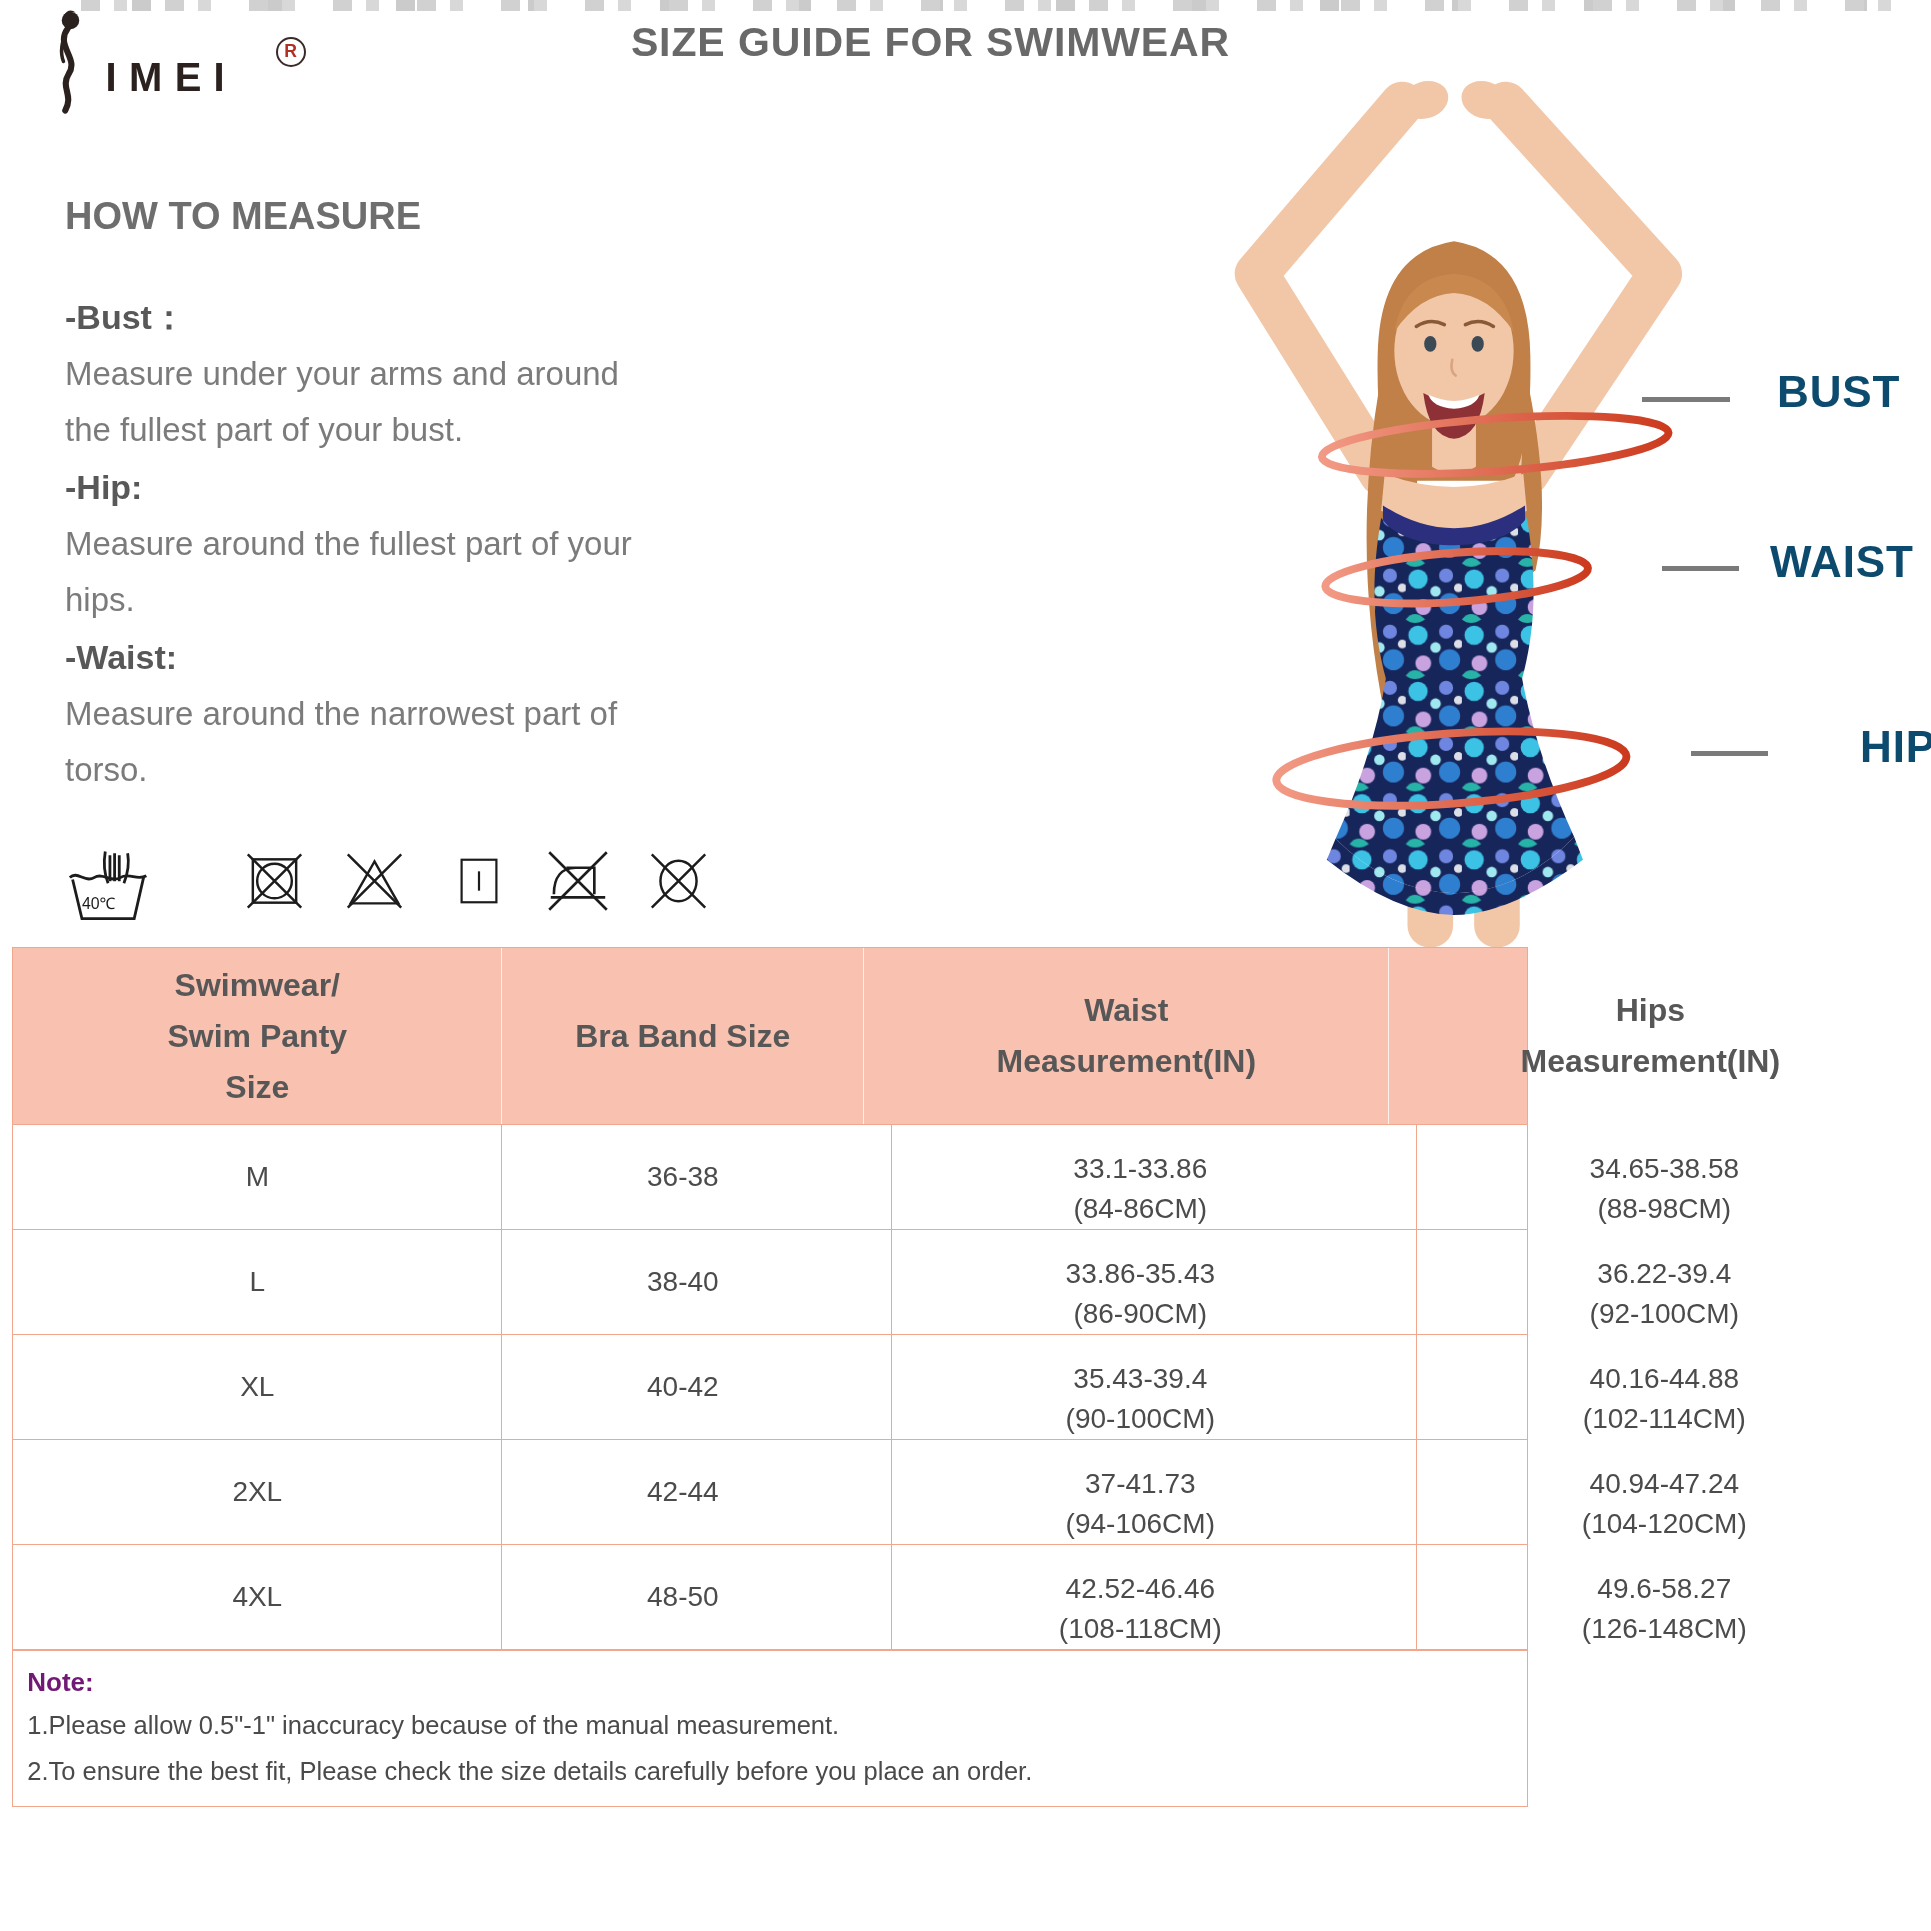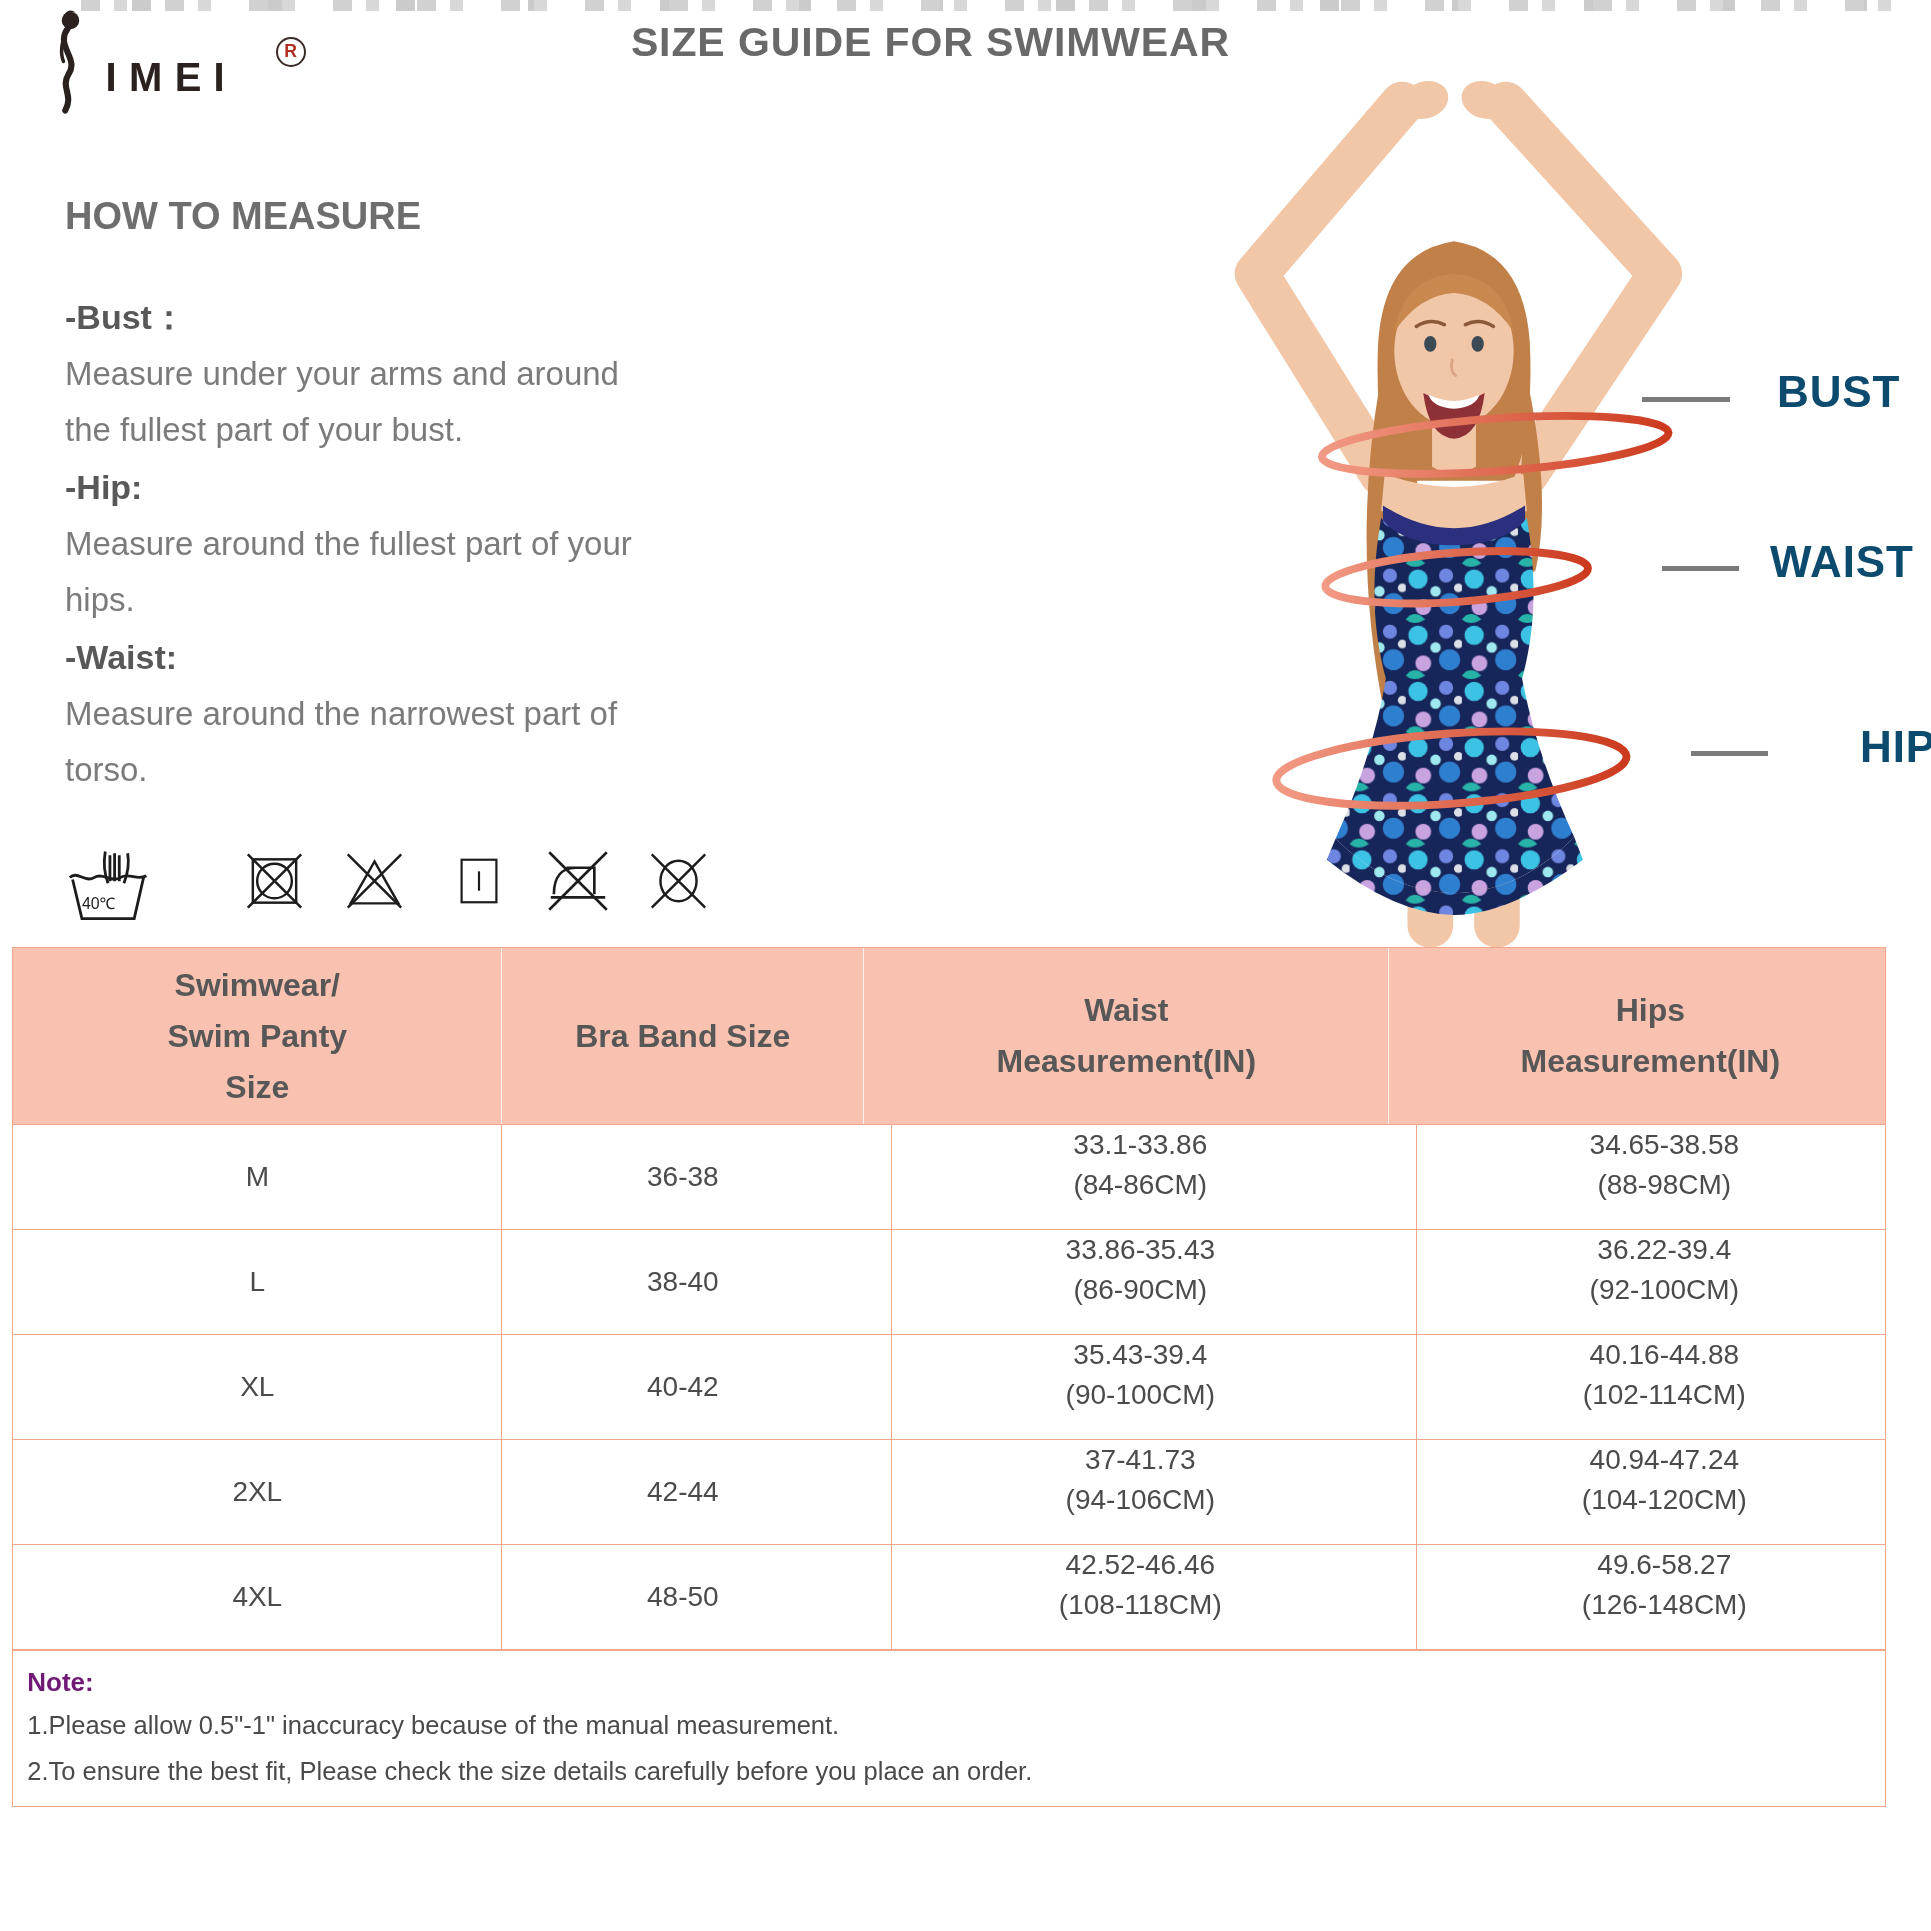--- a/index.html
+++ b/index.html
@@ -53,32 +53,32 @@
   .callout-dash{position:absolute;height:5.3px;background:#7a7a7a;}
   .callout-label{position:absolute;font-size:44px;font-weight:bold;color:#0c4a6e;letter-spacing:0.9px;margin-left:28px;}
   .dash-bust{left:1642px;top:397px;width:88px;}
   .lbl-bust{left:1749px;top:367px;}
   .dash-waist{left:1662px;top:566px;width:77px;}
   .lbl-waist{left:1742px;top:537px;}
   .dash-hip{left:1691px;top:751px;width:77px;}
   .lbl-hip{left:1832px;top:722px;}
 
   
-  .size-table{position:absolute;left:12.3px;top:947px;width:1874px;background:#fff;
+  .size-table{position:absolute;left:12.3px;top:947px;width:1516px;background:#fff;
       border:1.8px solid var(--salmon-border);}
   .header-row{display:grid;grid-template-columns:488px 362px 525px 523px;background:var(--salmon-bg);}
   .header-cell{min-height:176px;display:flex;flex-direction:column;justify-content:center;align-items:center;
       font-size:32px;font-weight:bold;color:var(--gray-dark);line-height:51px;text-align:center;
       border-left:1.8px solid rgba(255,255,255,.75);}
   .header-cell:first-child{border-left:none;}
   .body-row{display:grid;grid-template-columns:488px 362px 525px 523px;border-top:1.8px solid var(--salmon-border);}
   .body-row .cell{height:104px;display:flex;align-items:center;justify-content:center;
       font-size:28px;color:#4b4b4b;border-left:1.8px solid var(--salmon-border);text-align:center;}
   .body-row .cell:first-child{border-left:none;}
-  .cell.multi{flex-direction:column;line-height:40px;justify-content:flex-start;margin-left:28px;}
+  .cell.multi{flex-direction:column;line-height:40px;justify-content:flex-end;margin-left:28px;}
   .note-box{border-top:2.6px solid var(--salmon-border);padding:10.5px 19.3px 12.3px 14px;min-height:133px;}
   .note-heading{font-size:26px;font-weight:bold;color:#701a75;line-height:40px;}
   .note-line{font-size:25.5px;color:#4a4a4a;line-height:46px;}
 </style>
 </head>
 <body>
 
 <div id="page">
 
   <div class="top-strip"></div>

